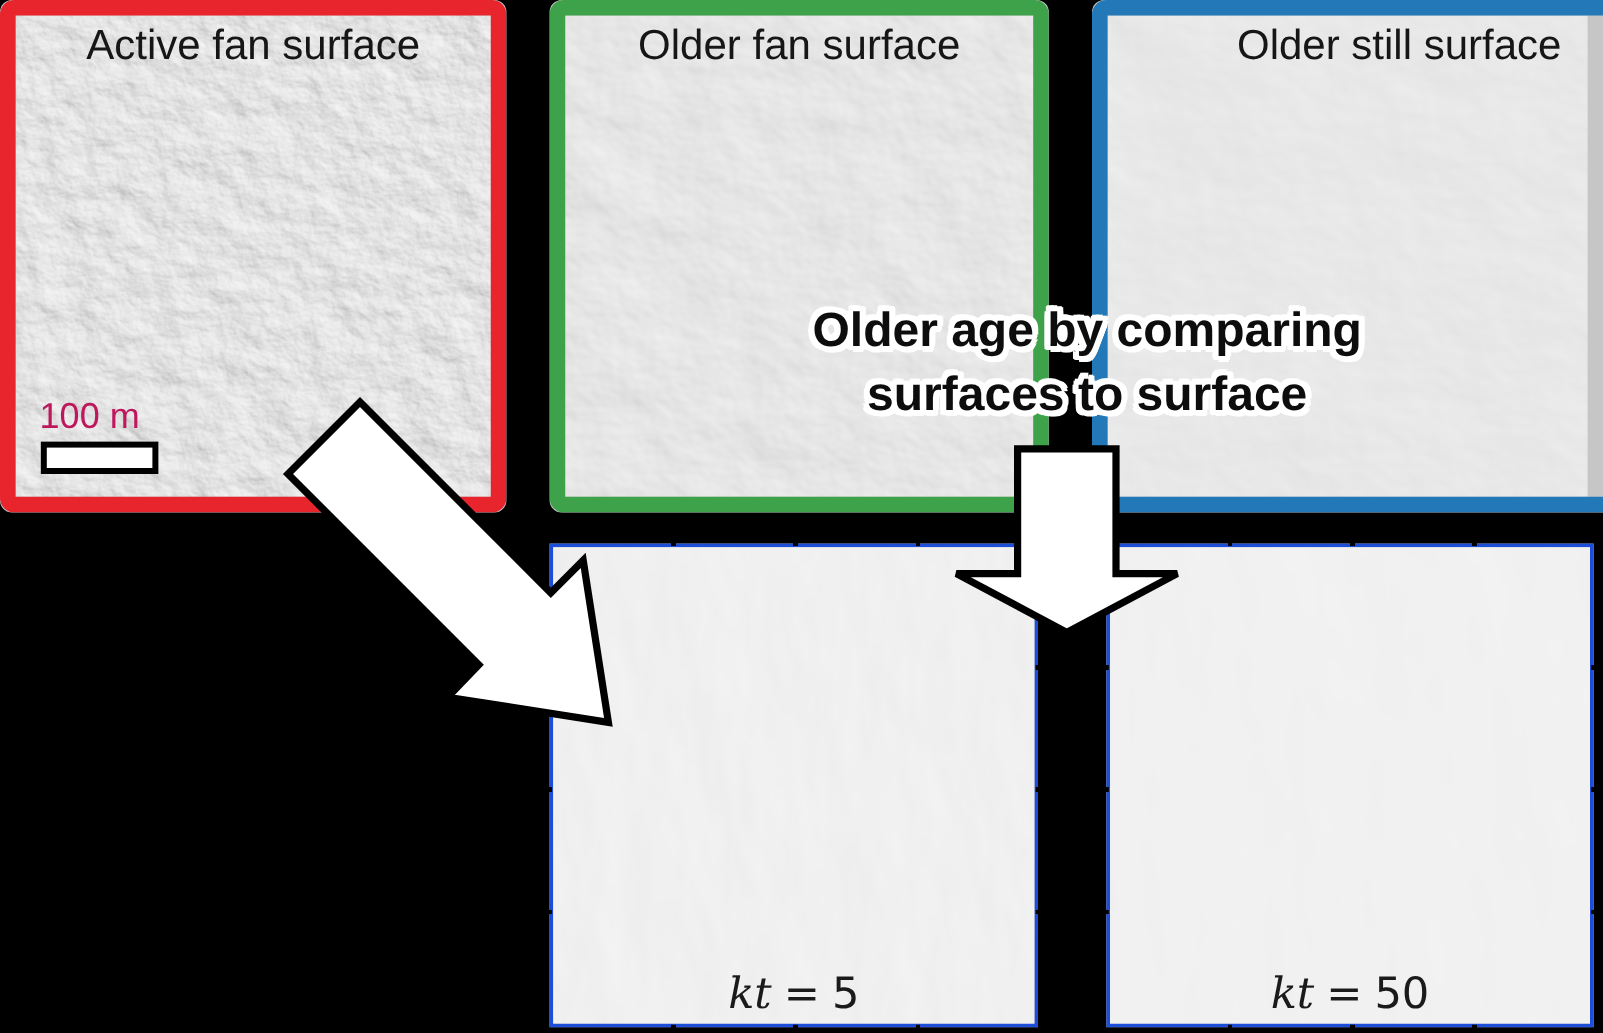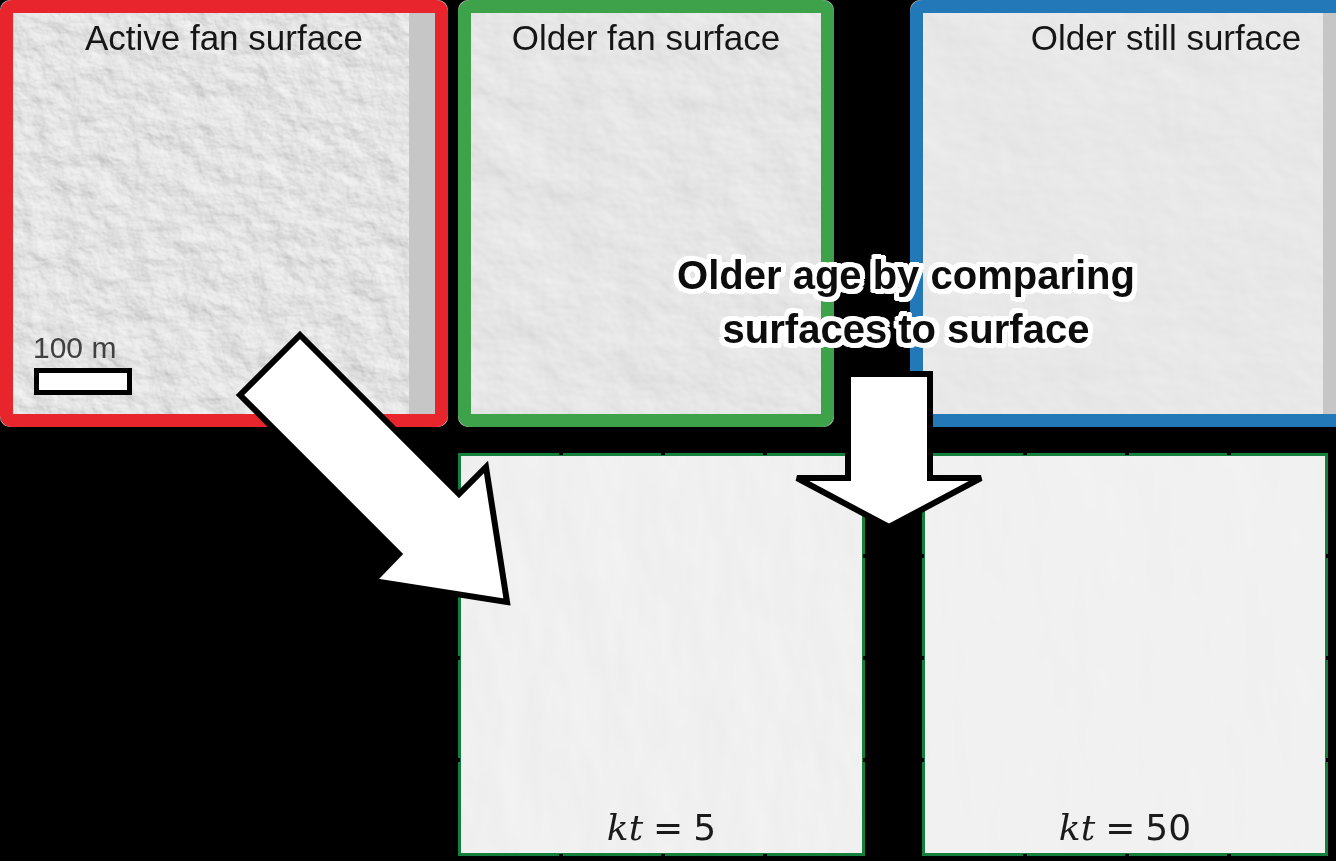--- a/index.html
+++ b/index.html
@@ -10,74 +10,74 @@
   .panel{position:absolute;top:0;height:427px;border-radius:10px;overflow:hidden;background:#c6c6c6;}
   .panel .tex{position:absolute;left:13px;top:13px;}
   .frame{position:absolute;inset:0;border:13px solid #000;border-radius:12px;pointer-events:none;}
   .frame.red{border-color:#e8242c;}
   .frame.green{border-color:#3ea24b;}
   .frame.blue{border-color:#2379b7;}
   .ptitle{position:absolute;top:18px;left:0;width:100%;text-align:center;
           font-size:35px;color:#161616;letter-spacing:0px;z-index:3;}
 
   
-  .scalebar-label{position:absolute;left:33px;top:331px;font-size:30px;color:#404040;z-index:3;}
+  .scalebar-label{position:absolute;left:33px;top:331px;font-size:30px;color:#be185d;z-index:3;}
   .scalebar{position:absolute;left:34px;top:368px;width:98px;height:27px;background:#fff;
             border:5px solid #000;box-sizing:border-box;z-index:3;}
 
   
   .annotation{position:absolute;left:606px;top:248px;width:600px;z-index:7;
               text-align:center;font-size:40px;line-height:54px;font-weight:600;color:#0d0d0d;
               text-shadow:-4px -4px 0 #fff,4px -4px 0 #fff,-4px 4px 0 #fff,4px 4px 0 #fff,
                           -5px 0 0 #fff,5px 0 0 #fff,0 -5px 0 #fff,0 5px 0 #fff,
                           -3px -5px 0 #fff,3px 5px 0 #fff,-5px 3px 0 #fff,5px -3px 0 #fff;}
 
   
   .arrows{position:absolute;left:0;top:0;z-index:6;pointer-events:none;}
 
   
-  .mpanel{position:absolute;top:453px;height:403px;background:#cdcdd0;border:3px solid #15803d;
+  .mpanel{position:absolute;top:453px;height:403px;background:#cdcdd0;border:3px solid #1d4ed8;
           box-sizing:border-box;z-index:2;}
   .mpanel .tex{position:absolute;left:0;top:0;}
   .ticks-h{position:absolute;left:0;right:0;height:8px;
            background:repeating-linear-gradient(90deg,transparent 0 98px,#000 98px 102px);}
   .ticks-h.top{top:-9px;} .ticks-h.bottom{bottom:-9px;}
   .ticks-v{position:absolute;top:0;bottom:0;width:8px;
            background:repeating-linear-gradient(180deg,transparent 0 98px,#000 98px 102px);}
   .ticks-v.left{left:-9px;} .ticks-v.right{right:-9px;}
   .mlabel{position:absolute;bottom:4px;left:0;width:100%;text-align:center;color:#1a1a1a;
           font-size:36px;z-index:3;}
   .mlabel .mi{font-family:"DejaVu Serif",serif;font-style:italic;}
   .mlabel .mo{font-family:"DejaVu Sans",sans-serif;padding:0 10px;}
   .mlabel .mn{font-family:"DejaVu Sans",sans-serif;}
 </style>
 </head>
 <body>
 
 <div class="stage">
 
-  <div class="panel" style="left:0;width:422px;padding-left:26px;">
+  <div class="panel" style="left:0;width:422px;">
     <svg class="tex" width="396" height="401">
       <defs>
         <filter id="f1" x="-5%" y="-5%" width="110%" height="110%">
           <feTurbulence type="fractalNoise" baseFrequency="0.032 0.04" numOctaves="5" seed="8" result="n"></feTurbulence>
           <feDiffuseLighting in="n" lighting-color="#ffffff" surfaceScale="2.5" diffuseConstant="0.93">
             <feDistantLight azimuth="315" elevation="56"></feDistantLight>
           </feDiffuseLighting>
         </filter>
       </defs>
       <rect width="396" height="401" filter="url(#f1)"></rect>
     </svg>
     <div class="frame red"></div>
     <div class="ptitle">Active fan surface</div>
     <div class="scalebar-label">100 m</div>
     <div class="scalebar"></div>
   </div>
 
-  <div class="panel" style="left:458px;width:376px;">
+  <div class="panel" style="left:458px;width:416px;">
     <svg class="tex" width="394" height="401">
       <defs>
         <filter id="f2" x="-5%" y="-5%" width="110%" height="110%">
           <feTurbulence type="fractalNoise" baseFrequency="0.018 0.022" numOctaves="4" seed="21" result="n"></feTurbulence>
           <feDiffuseLighting in="n" lighting-color="#ffffff" surfaceScale="1.8" diffuseConstant="0.93">
             <feDistantLight azimuth="315" elevation="58"></feDistantLight>
           </feDiffuseLighting>
         </filter>
       </defs>
       <rect width="394" height="401" filter="url(#f2)"></rect>

